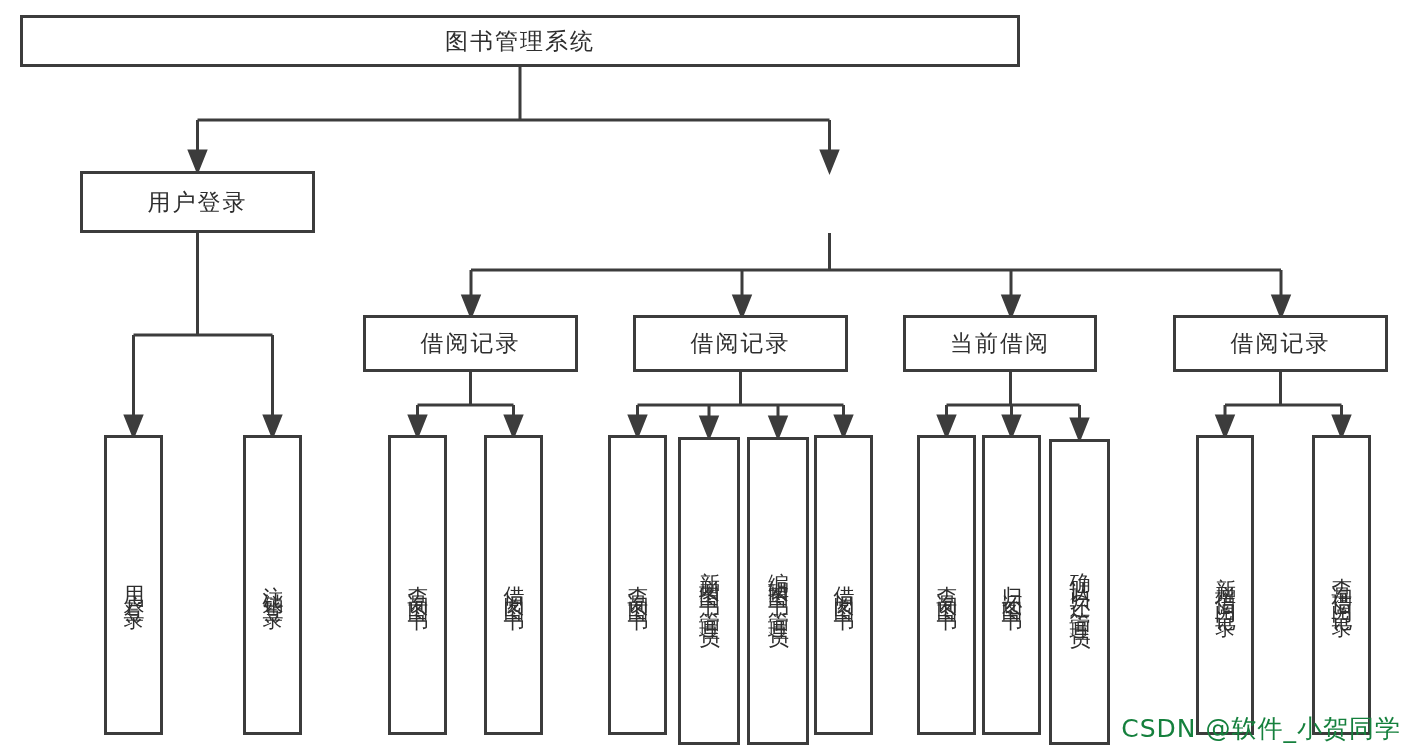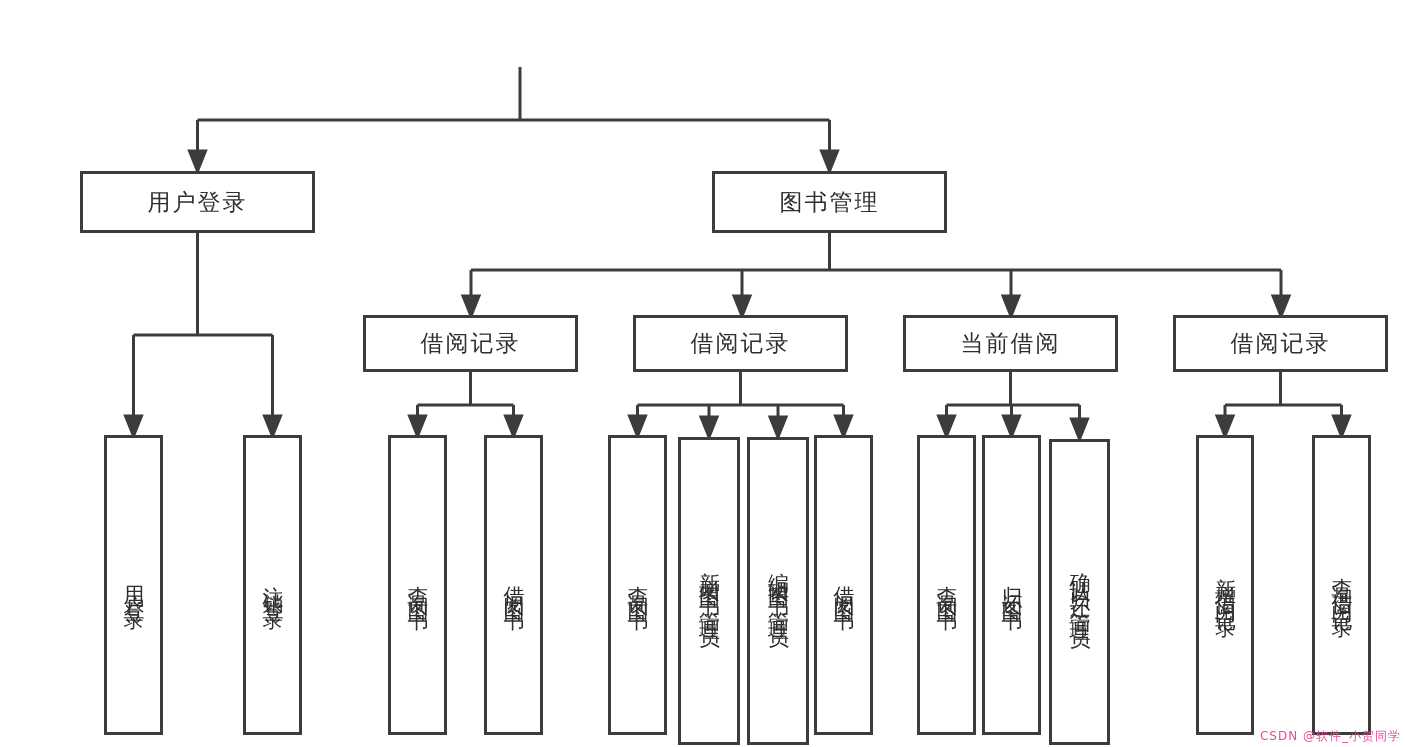--- a/index.html
+++ b/index.html
@@ -42,22 +42,22 @@
     text-orientation: mixed;
     font-size: 21px;
     line-height: 1;
     letter-spacing: 8px;
     white-space: nowrap;
   }
   .watermark {
     position: absolute;
     right: 4px;
     bottom: 2px;
-    font-size: 12px;
-    color: #ec4899;
+    font-size: 25px;
+    color: #15803d;
     letter-spacing: 1px;
     z-index: 3;
     white-space: nowrap;
   }
 </style>
 </head>
 <body>
 
 <div id="canvas">
 
@@ -111,35 +111,35 @@
     </g>
 
     <g stroke="#3c3c3c" stroke-width="3" fill="#3c3c3c">
       <path d="M1280.5 372 V405 M1225 405 H1341.5" fill="none"></path>
       <path d="M1225 405 V417 M1341.5 405 V417" fill="none"></path>
       <polygon points="1217,416 1233,416 1225,436"></polygon>
       <polygon points="1333.5,416 1349.5,416 1341.5,436"></polygon>
     </g>
   </svg>
 
+  <div class="box h-box" style="left:20px; top:15px; width:1000px; height:52px;">
+    <span>图书管理系统</span>
+  </div>
 
   <div class="box h-box" style="left:80px; top:171px; width:235px; height:62px;">
     <span>用户登录</span>
-  </div>
-  <div class="box h-box" style="left:712px; top:171px; width:235px; height:62px;">
-    <span>图书管理</span>
   </div>
 
   <div class="box h-box" style="left:363px; top:315px; width:215px; height:57px;">
     <span>借阅记录</span>
   </div>
   <div class="box h-box" style="left:633px; top:315px; width:215px; height:57px;">
     <span>借阅记录</span>
   </div>
-  <div class="box h-box" style="left:903px; top:315px; width:215px; height:57px;">
+  <div class="box h-box" style="left:903px; top:315px; width:194px; height:57px;">
     <span>当前借阅</span>
   </div>
   <div class="box h-box" style="left:1173px; top:315px; width:215px; height:57px;">
     <span>借阅记录</span>
   </div>
 
   <div class="box v-box" style="left:104px; top:435px; width:59px; height:300px;">
     <span class="vtext">用户登录</span>
   </div>
   <div class="box v-box" style="left:243px; top:435px; width:59px; height:300px;">

